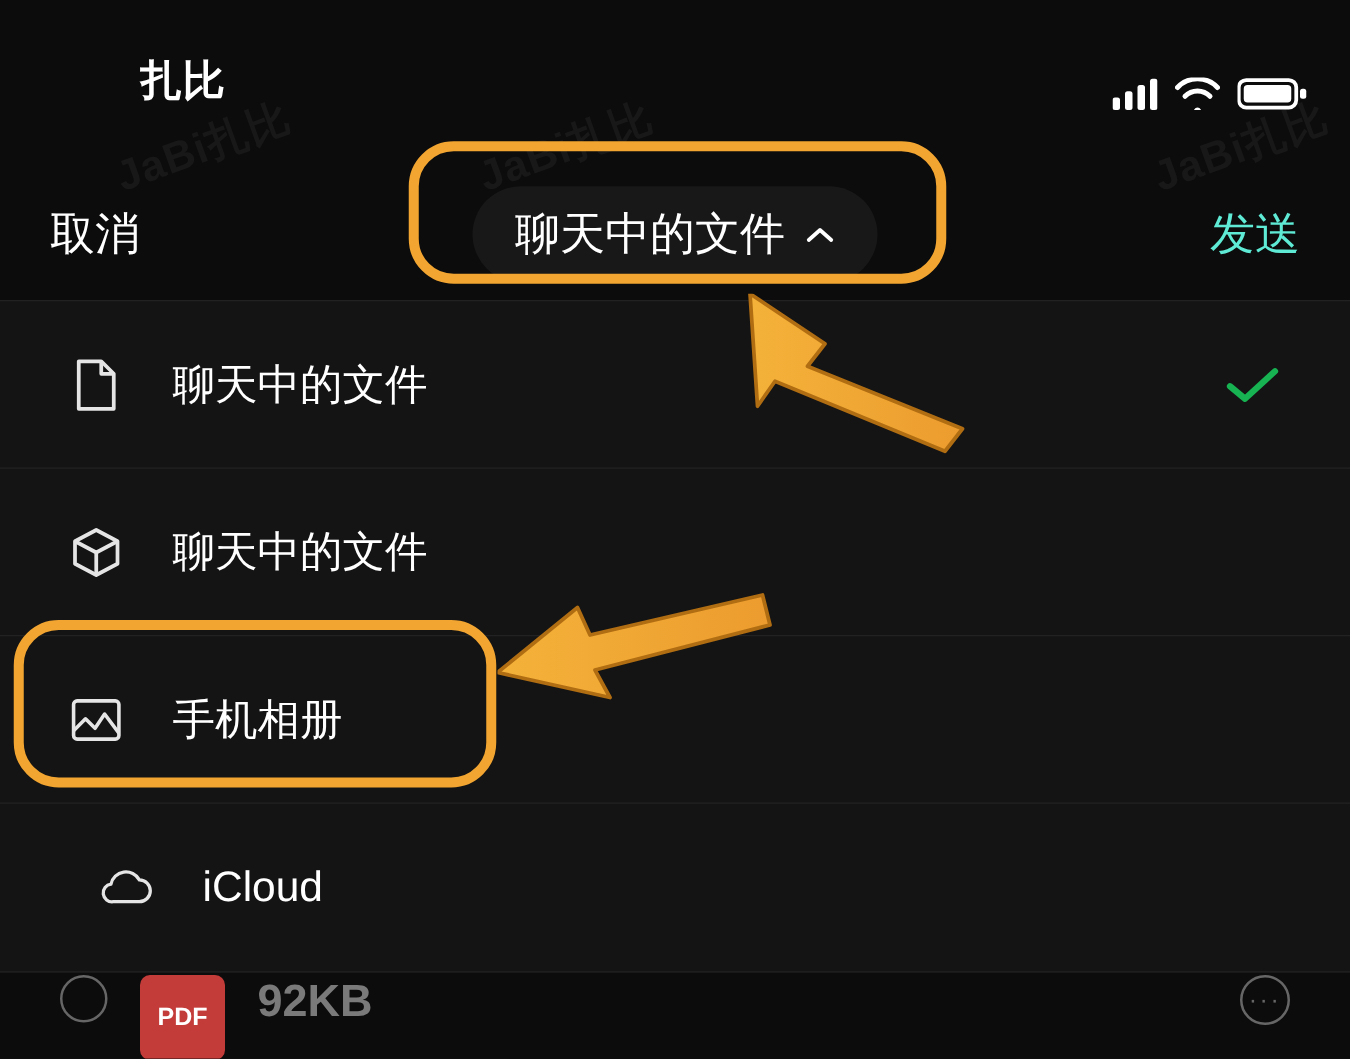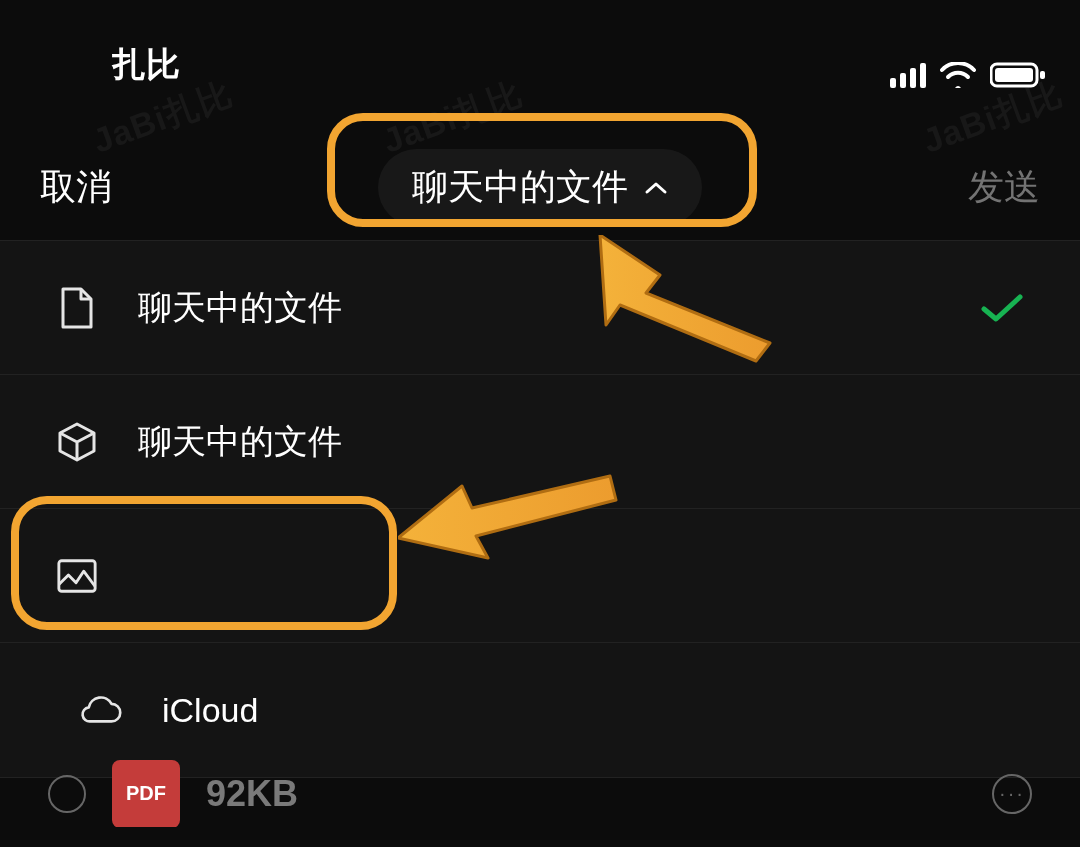--- a/index.html
+++ b/index.html
@@ -9,28 +9,28 @@
       font-family:-apple-system,"PingFang SC","Helvetica Neue",Arial,sans-serif;
       color:#fff;overflow:hidden;position:relative;
     }
     .watermark{position:absolute;color:rgba(255,255,255,0.05);font-size:34px;font-weight:600;transform:rotate(-20deg);pointer-events:none;white-space:nowrap;letter-spacing:1px;}
     .status-bar{position:absolute;top:38px;left:0;right:0;height:50px;display:flex;align-items:flex-end;padding:0 34px;}
     .title{font-size:34px;font-weight:700;margin-left:78px;}
     .status-icons{margin-left:auto;display:flex;align-items:center;gap:14px;}
     .nav-bar{position:absolute;top:135px;left:0;right:0;height:105px;display:flex;align-items:center;padding:0 40px;}
     .cancel{font-size:36px;color:#ffffff;font-weight:400;}
     .dd{position:absolute;left:50%;transform:translateX(-50%);display:flex;align-items:center;gap:16px;background:rgba(255,255,255,0.05);padding:14px 34px;border-radius:40px;font-size:36px;}
-    .send{margin-left:auto;font-size:36px;color:#737373;font-weight:500;}
+    .send{margin-left:auto;font-size:36px;color:#5eead4;font-weight:500;}
     .menu{position:absolute;top:240px;left:0;right:0;background:#141414;border-top:1px solid #222;border-bottom:1px solid #222;}
     .row{display:flex;align-items:center;height:134px;padding:0 56px;border-bottom:1px solid #222;position:relative;}
     .row:last-child{border-bottom:none;margin-left:24px;}
     .row-icon{width:42px;height:42px;flex:0 0 42px;display:flex;align-items:center;justify-content:center;}
     .row-label{font-size:34px;margin-left:40px;color:#fff;font-weight:400;}
     .check{margin-left:auto;}
-    .bottom{position:absolute;left:0;right:0;top:760px;height:67px;display:flex;align-items:center;padding:0 48px;overflow:hidden;}
+    .bottom{position:absolute;left:0;right:0;top:780px;height:67px;display:flex;align-items:flex-start;padding:0 48px;overflow:hidden;}
     .radio{width:38px;height:38px;border:2px solid #666;border-radius:50%;}
     .pdf{width:68px;height:68px;background:#c43c3a;border-radius:8px;display:flex;align-items:center;justify-content:center;font-size:20px;font-weight:700;color:#fff;margin-left:26px;}
     .size{font-size:36px;color:#7a7a7a;margin-left:26px;font-weight:bold;}
     .more{margin-left:auto;width:40px;height:40px;border:2px solid #666;border-radius:50%;display:flex;align-items:center;justify-content:center;color:#666;font-size:20px;letter-spacing:2px;}
     .hl{position:absolute;border:8px solid #f2a531;border-radius:36px;pointer-events:none;}
     .hl1{left:327px;top:113px;width:430px;height:114px;}
     .hl2{left:11px;top:496px;width:386px;height:134px;}
     .arrow{position:absolute;pointer-events:none;}
     svg{display:block;}
   </style>
@@ -117,20 +117,21 @@
     <span class="row-label">聊天中的文件</span>
   </div>
 
   <div class="row">
     <span class="row-icon">
       <svg width="44" height="38" viewBox="0 0 44 38">
           <rect x="3" y="3" width="38" height="32" rx="3" stroke="#e5e5e5" stroke-width="3" fill="none"></rect>
           <path d="M3 28 l10 -10 l8 8 l8 -12 l12 16" stroke="#e5e5e5" stroke-width="3" fill="none" stroke-linejoin="round"></path>
         </svg>
     </span>
+    <span class="row-label">手机相册</span>
   </div>
 
   <div class="row">
     <span class="row-icon">
       <svg width="48" height="34" viewBox="0 0 48 34">
           <path d="M36 30 a10 10 0 0 0 0 -20 a14 14 0 0 0 -26 4 a8 8 0 0 0 2 16 Z" stroke="#e5e5e5" stroke-width="3" fill="none" stroke-linejoin="round"></path>
         </svg>
     </span>
     <span class="row-label">iCloud</span>
   </div>

